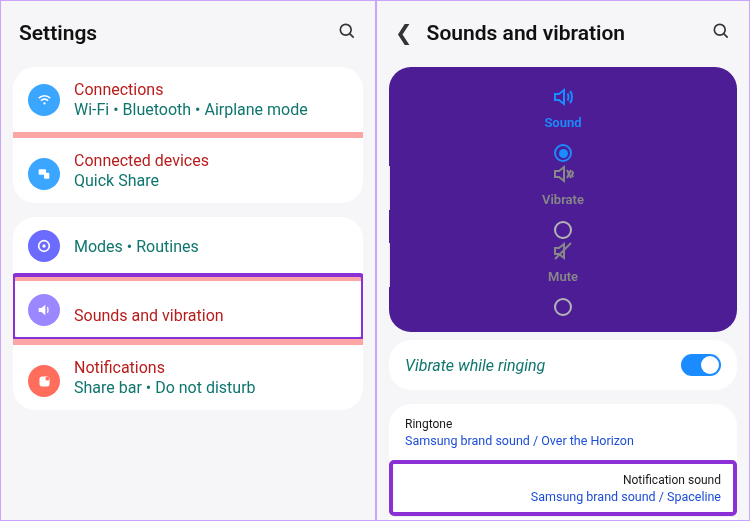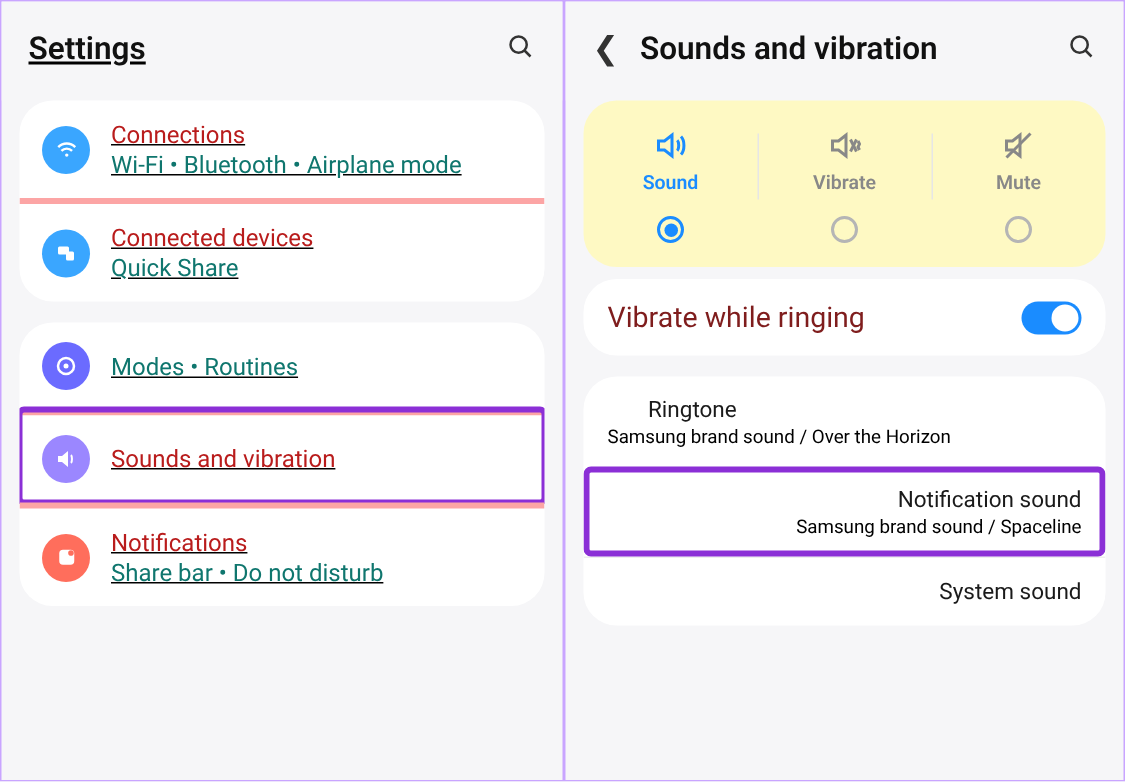--- a/index.html
+++ b/index.html
@@ -11,21 +11,21 @@
     display: flex;
     overflow: hidden;
   }
   .panel {
     height: 521px;
     background: #f6f6f8;
     border: 1px solid #c9a5ff;
     overflow: hidden;
     position: relative;
   }
-  .panel-left { width: 376px; text-decoration: underline; }
+  .panel-left { width: 376px; }
   .panel-right { width: 374px; }
   .header {
     display: flex;
     align-items: center;
     padding: 20px 18px 22px 18px;
     background: #f6f6f8;
   }
   .header-title {
     font-size: 21px;
     font-weight: 600;
@@ -44,21 +44,21 @@
     border-radius: 22px;
     margin: 0 12px 14px 12px;
     overflow: hidden;
   }
   .row {
     display: flex;
     align-items: center;
     padding: 13px 15px;
     position: relative;
   }
-  .row + .row { border-top: 4px solid #fca5a5; }
+  .row + .row { border-top: 6px solid #fca5a5; align-items: flex-end; }
   .row-icon {
     width: 32px; height: 32px;
     border-radius: 50%;
     display: flex;
     align-items: center;
     justify-content: center;
     margin-right: 14px;
     flex-shrink: 0;
   }
   .row-body { flex: 1; min-width: 0; }
@@ -71,25 +71,26 @@
     font-size: 16px;
     color: #0f766e;
   }
   .highlight {
     outline: 4px solid #8b2fd6;
     outline-offset: -2px;
     border-radius: 3px;
   }
   
   .mode-card {
-    background: #fef9c3;
+    background: #4c1d95;
     border-radius: 22px;
     margin: 0 12px 8px 12px;
     padding: 18px 0 16px 0;
     display: flex;
+    flex-direction: column;
   }
   .mode-col {
     flex: 1;
     display: flex;
     flex-direction: column;
     align-items: center;
     gap: 6px;
     position: relative;
   }
   .mode-col + .mode-col::before {
@@ -118,39 +119,39 @@
   }
   .switch-row {
     background:#fff;
     border-radius: 22px;
     margin: 0 12px 14px 12px;
     padding: 14px 16px;
     display:flex;
     align-items:center;
   }
   .switch-row .label {
-    flex:1; font-size:19px; color:#7f1d1d;
+    flex:1; font-size:16px; color:#0f766e;font-style:italic;
   }
   .switch {
     width: 40px; height: 22px;
     background: #1a8cff;
     border-radius: 11px;
     position: relative;
   }
   .switch::after{
     content:""; position:absolute;
     right:2px; top:2px;
     width:18px; height:18px;
     background:#fff; border-radius:50%;
   }
   .list-card { background:#fff; border-radius:22px; margin:0 12px; overflow:hidden;}
   .list-row { padding: 13px 16px 12px 16px; }
   .list-row + .list-row { border-top: 1px solid #eee; text-align: right; }
-  .list-title { font-size: 15px; color:#1a1a1a; margin-bottom: 2px; margin-left: 27px;}
-  .list-sub { font-size: 12.5px; color: #000000; }
+  .list-title { font-size: 12px; color:#1a1a1a; margin-bottom: 2px;}
+  .list-sub { font-size: 12.5px; color: #1d4ed8; }
   .list-row.highlight { padding: 11px 14px 10px 14px; margin: 2px; border-top:none;}
 </style>
 </head>
 <body>
 
 <div class="panel panel-left">
   <div class="header">
     <div class="header-title">Settings</div>
     <span>
       <svg class="search-icon" viewBox="0 0 24 24" fill="none" stroke="#333" stroke-width="2">

